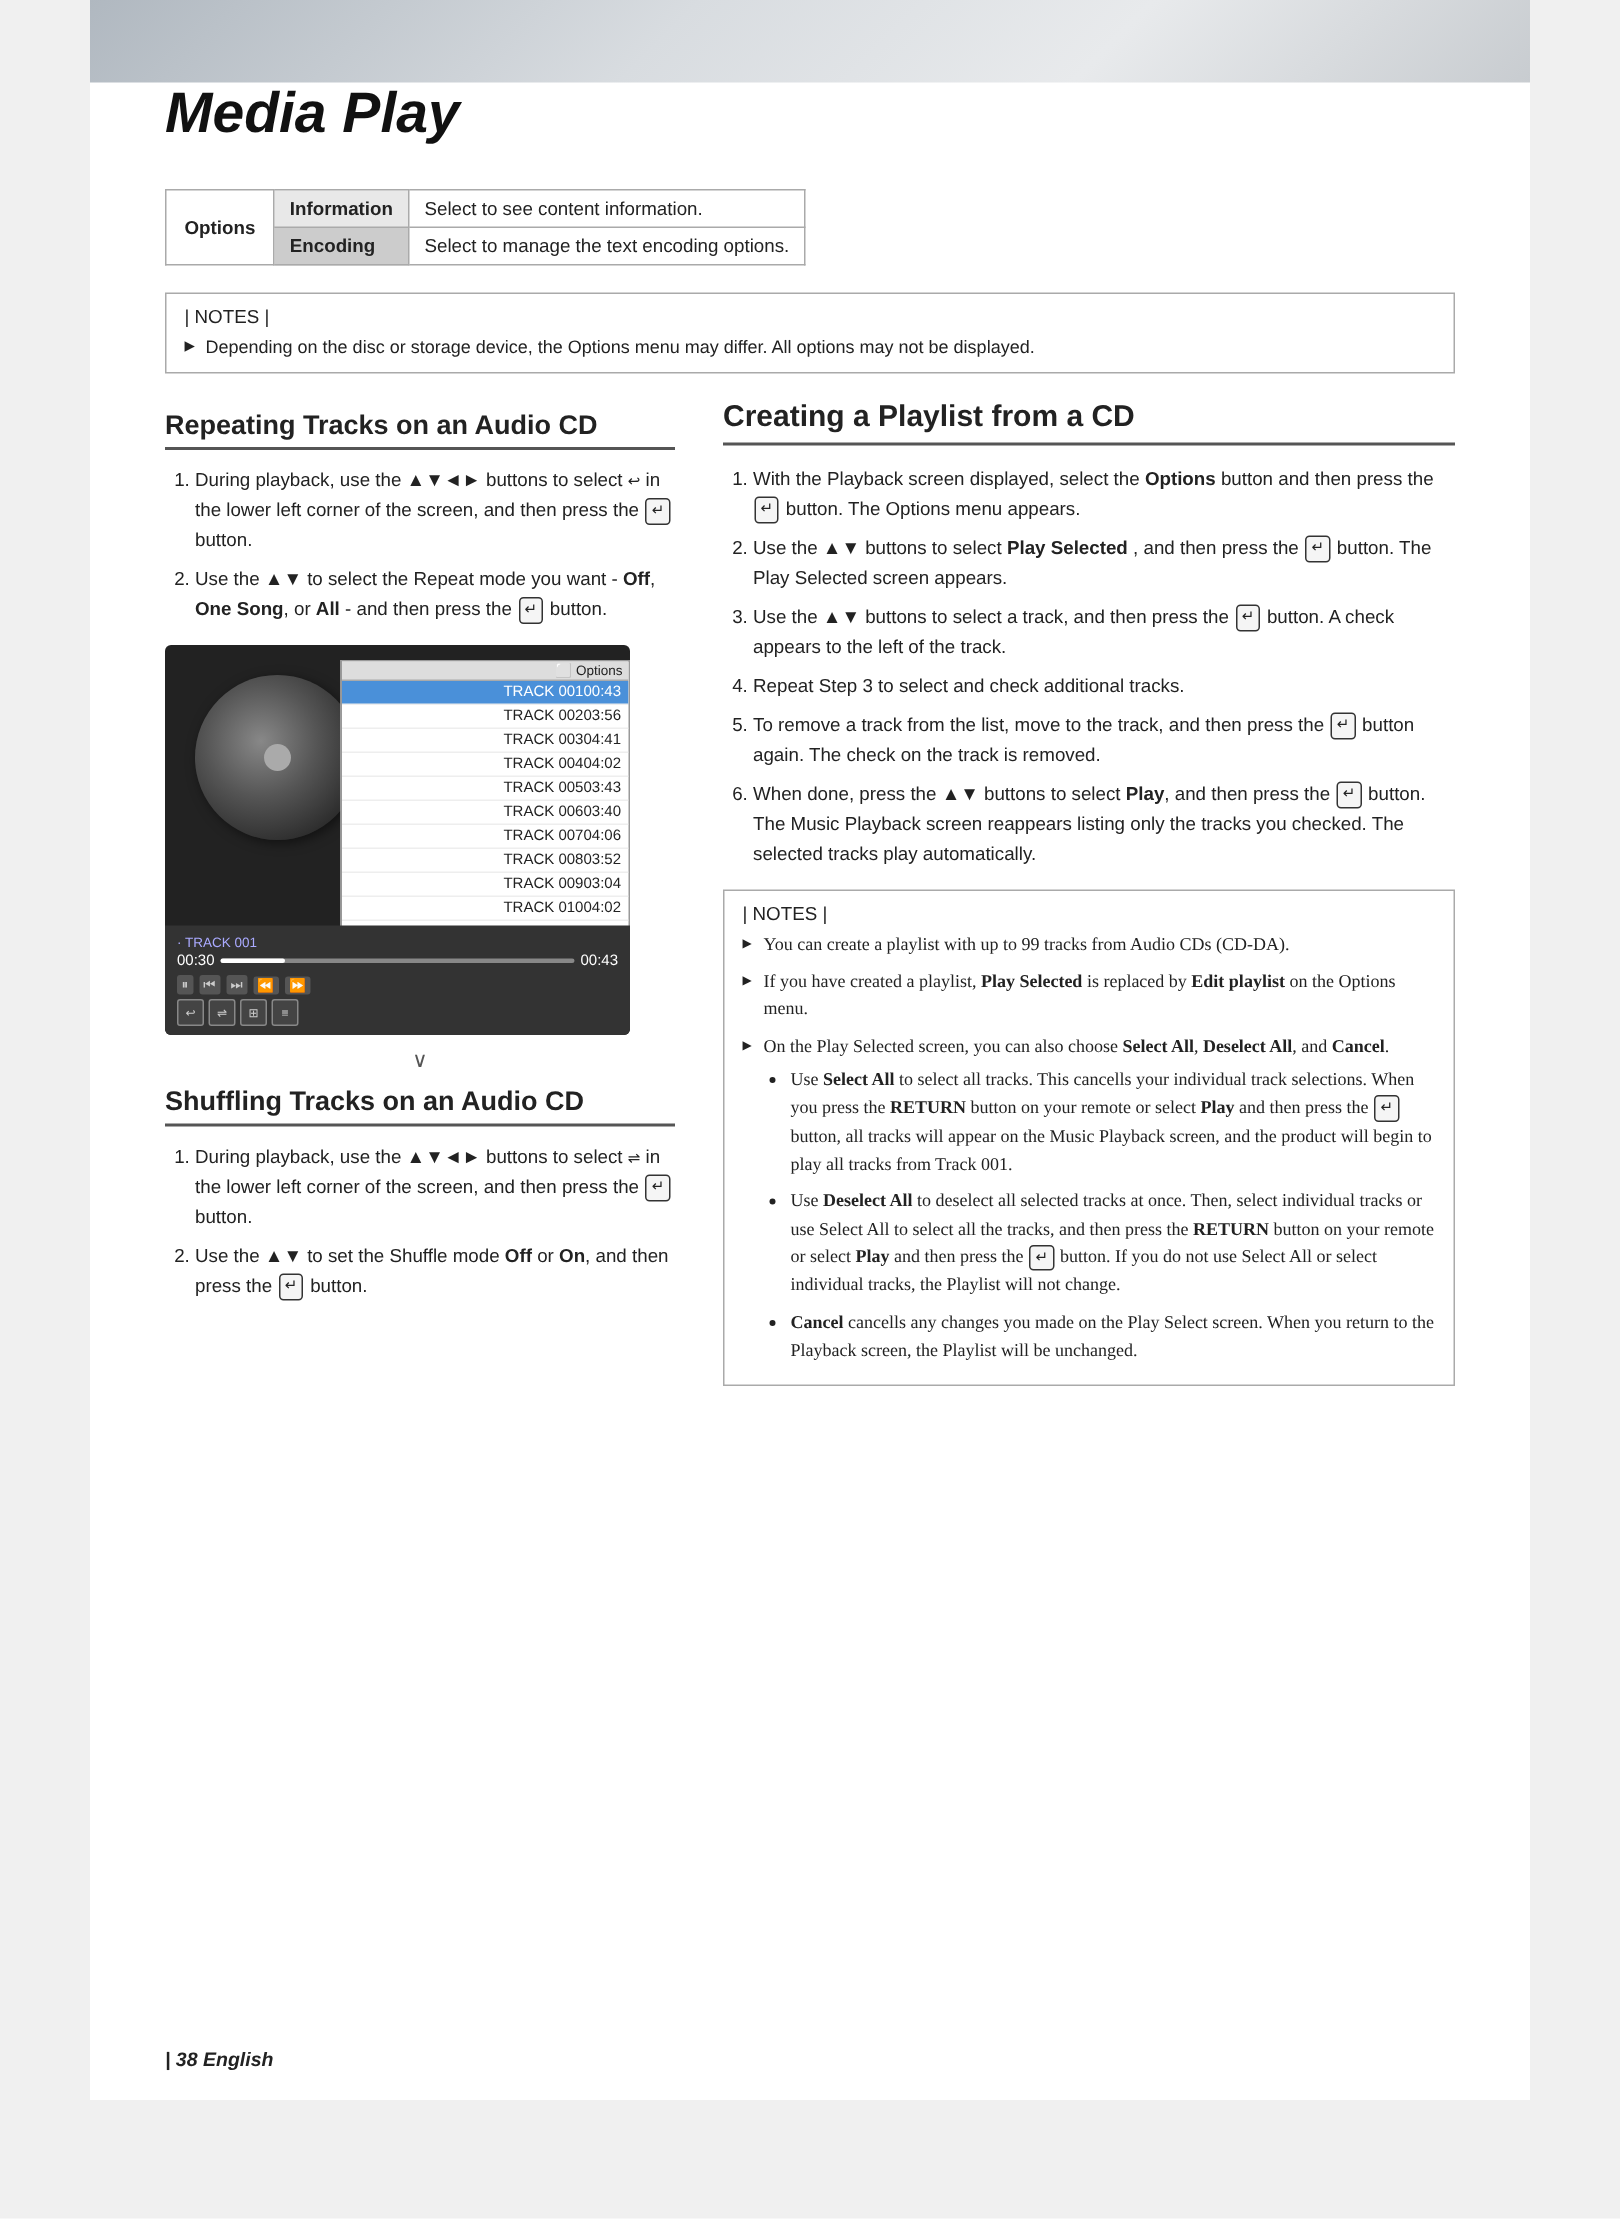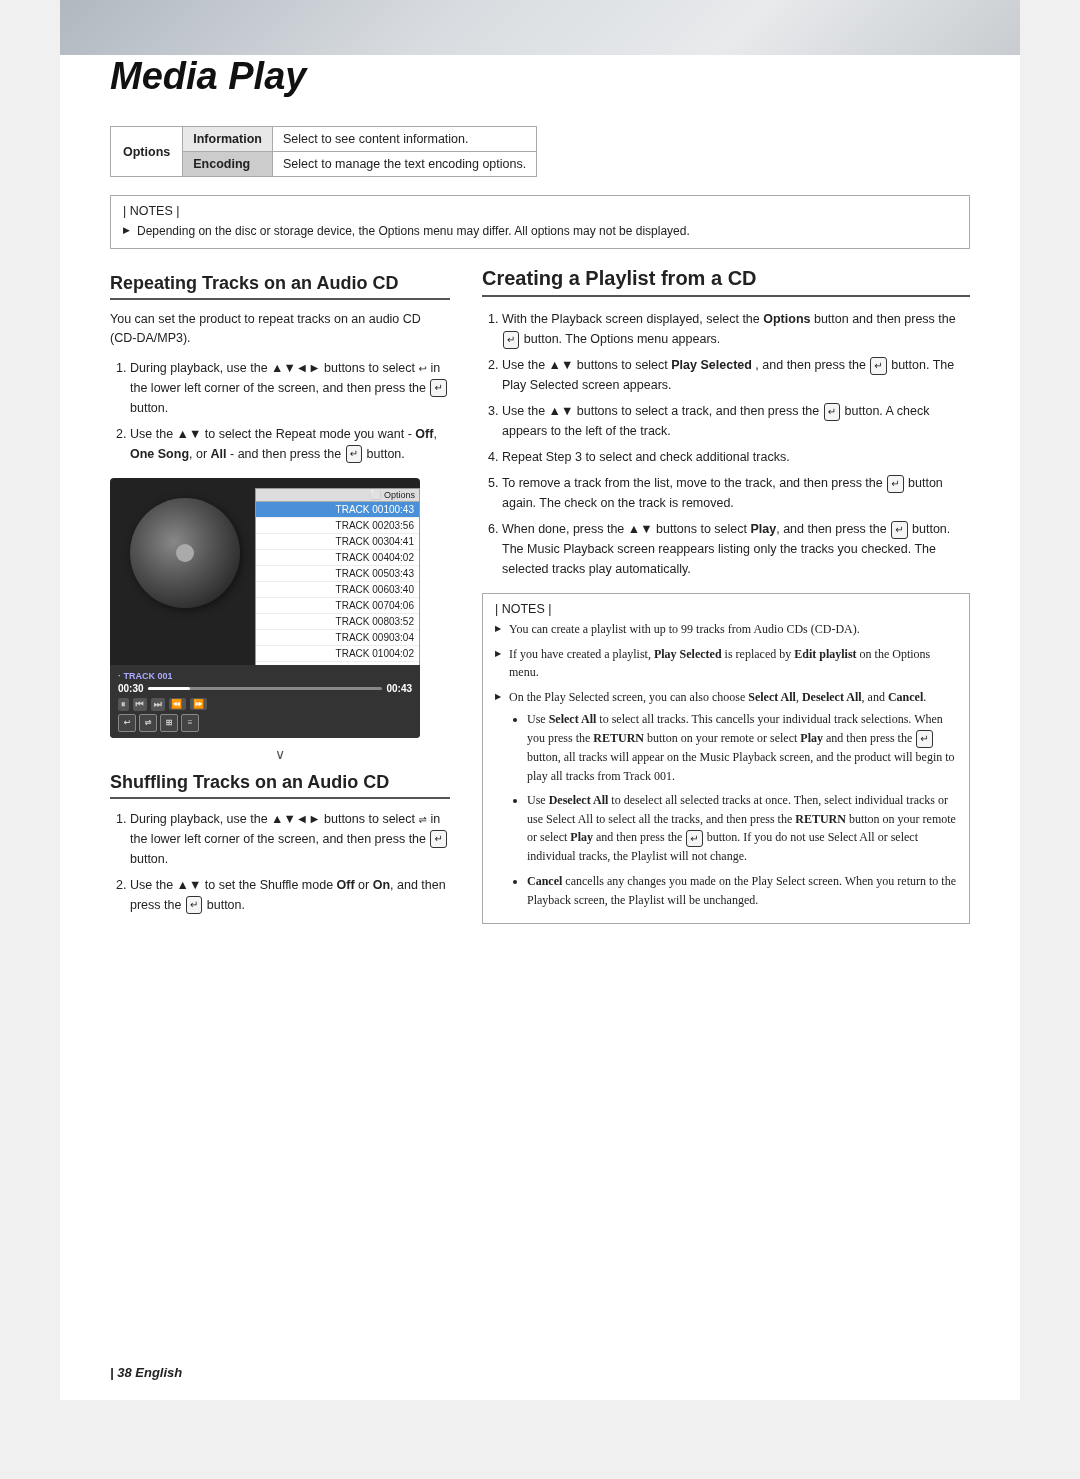--- a/index.html
+++ b/index.html
@@ -159,21 +159,21 @@
       background: #aaa;
       position: absolute;
       top: 46px;
       left: 46px;
     }
     
     .track-list-panel {
       position: absolute;
       top: 10px;
       right: 0px;
-      width: 165px;
+      width: 193px;
       background: #fff;
       border: 1px solid #999;
       font-size: 10px;
       height: 240px;
       overflow: hidden;
     }
     .track-list-header {
       background: #ddd;
       text-align: right;
       padding: 1px 4px;
@@ -194,21 +194,20 @@
     
     .cd-bottom {
       position: absolute;
       bottom: 0;
       left: 0;
       right: 0;
       background: #333;
       padding: 6px 8px;
       color: #fff;
       font-size: 10px;
-      font-weight: bold;
     }
     .cd-track-label {
       color: #aaf;
       font-size: 9px;
       margin-bottom: 2px;
     }
     .cd-time-bar {
       display: flex;
       align-items: center;
       gap: 4px;
@@ -336,21 +335,20 @@
   <div class="notes-box">
     <div class="notes-title">| NOTES |</div>
     <p>Depending on the disc or storage device, the Options menu may differ. All options may not be displayed.</p>
   </div>
 
   <div class="two-col">
 
     <div class="col-left">
 
       <h2 class="section-heading">Repeating Tracks on an Audio CD</h2>
-      <p class="section-intro">You can set the product to repeat tracks on an audio CD (CD-DA/MP3).</p>
       <ol>
         <li>
           During playback, use the ▲▼◄► buttons to select <span style="font-size:10px;">↩</span> in the lower left corner of the screen, and then press the <span class="btn-icon">↵</span> button.
         </li>
         <li>
           Use the ▲▼ to select the Repeat mode you want - <strong>Off</strong>, <strong>One Song</strong>, or <strong>All</strong> - and then press the <span class="btn-icon">↵</span> button.
         </li>
       </ol>
 
       <div style="position:relative; margin: 14px 0 10px 0;">

